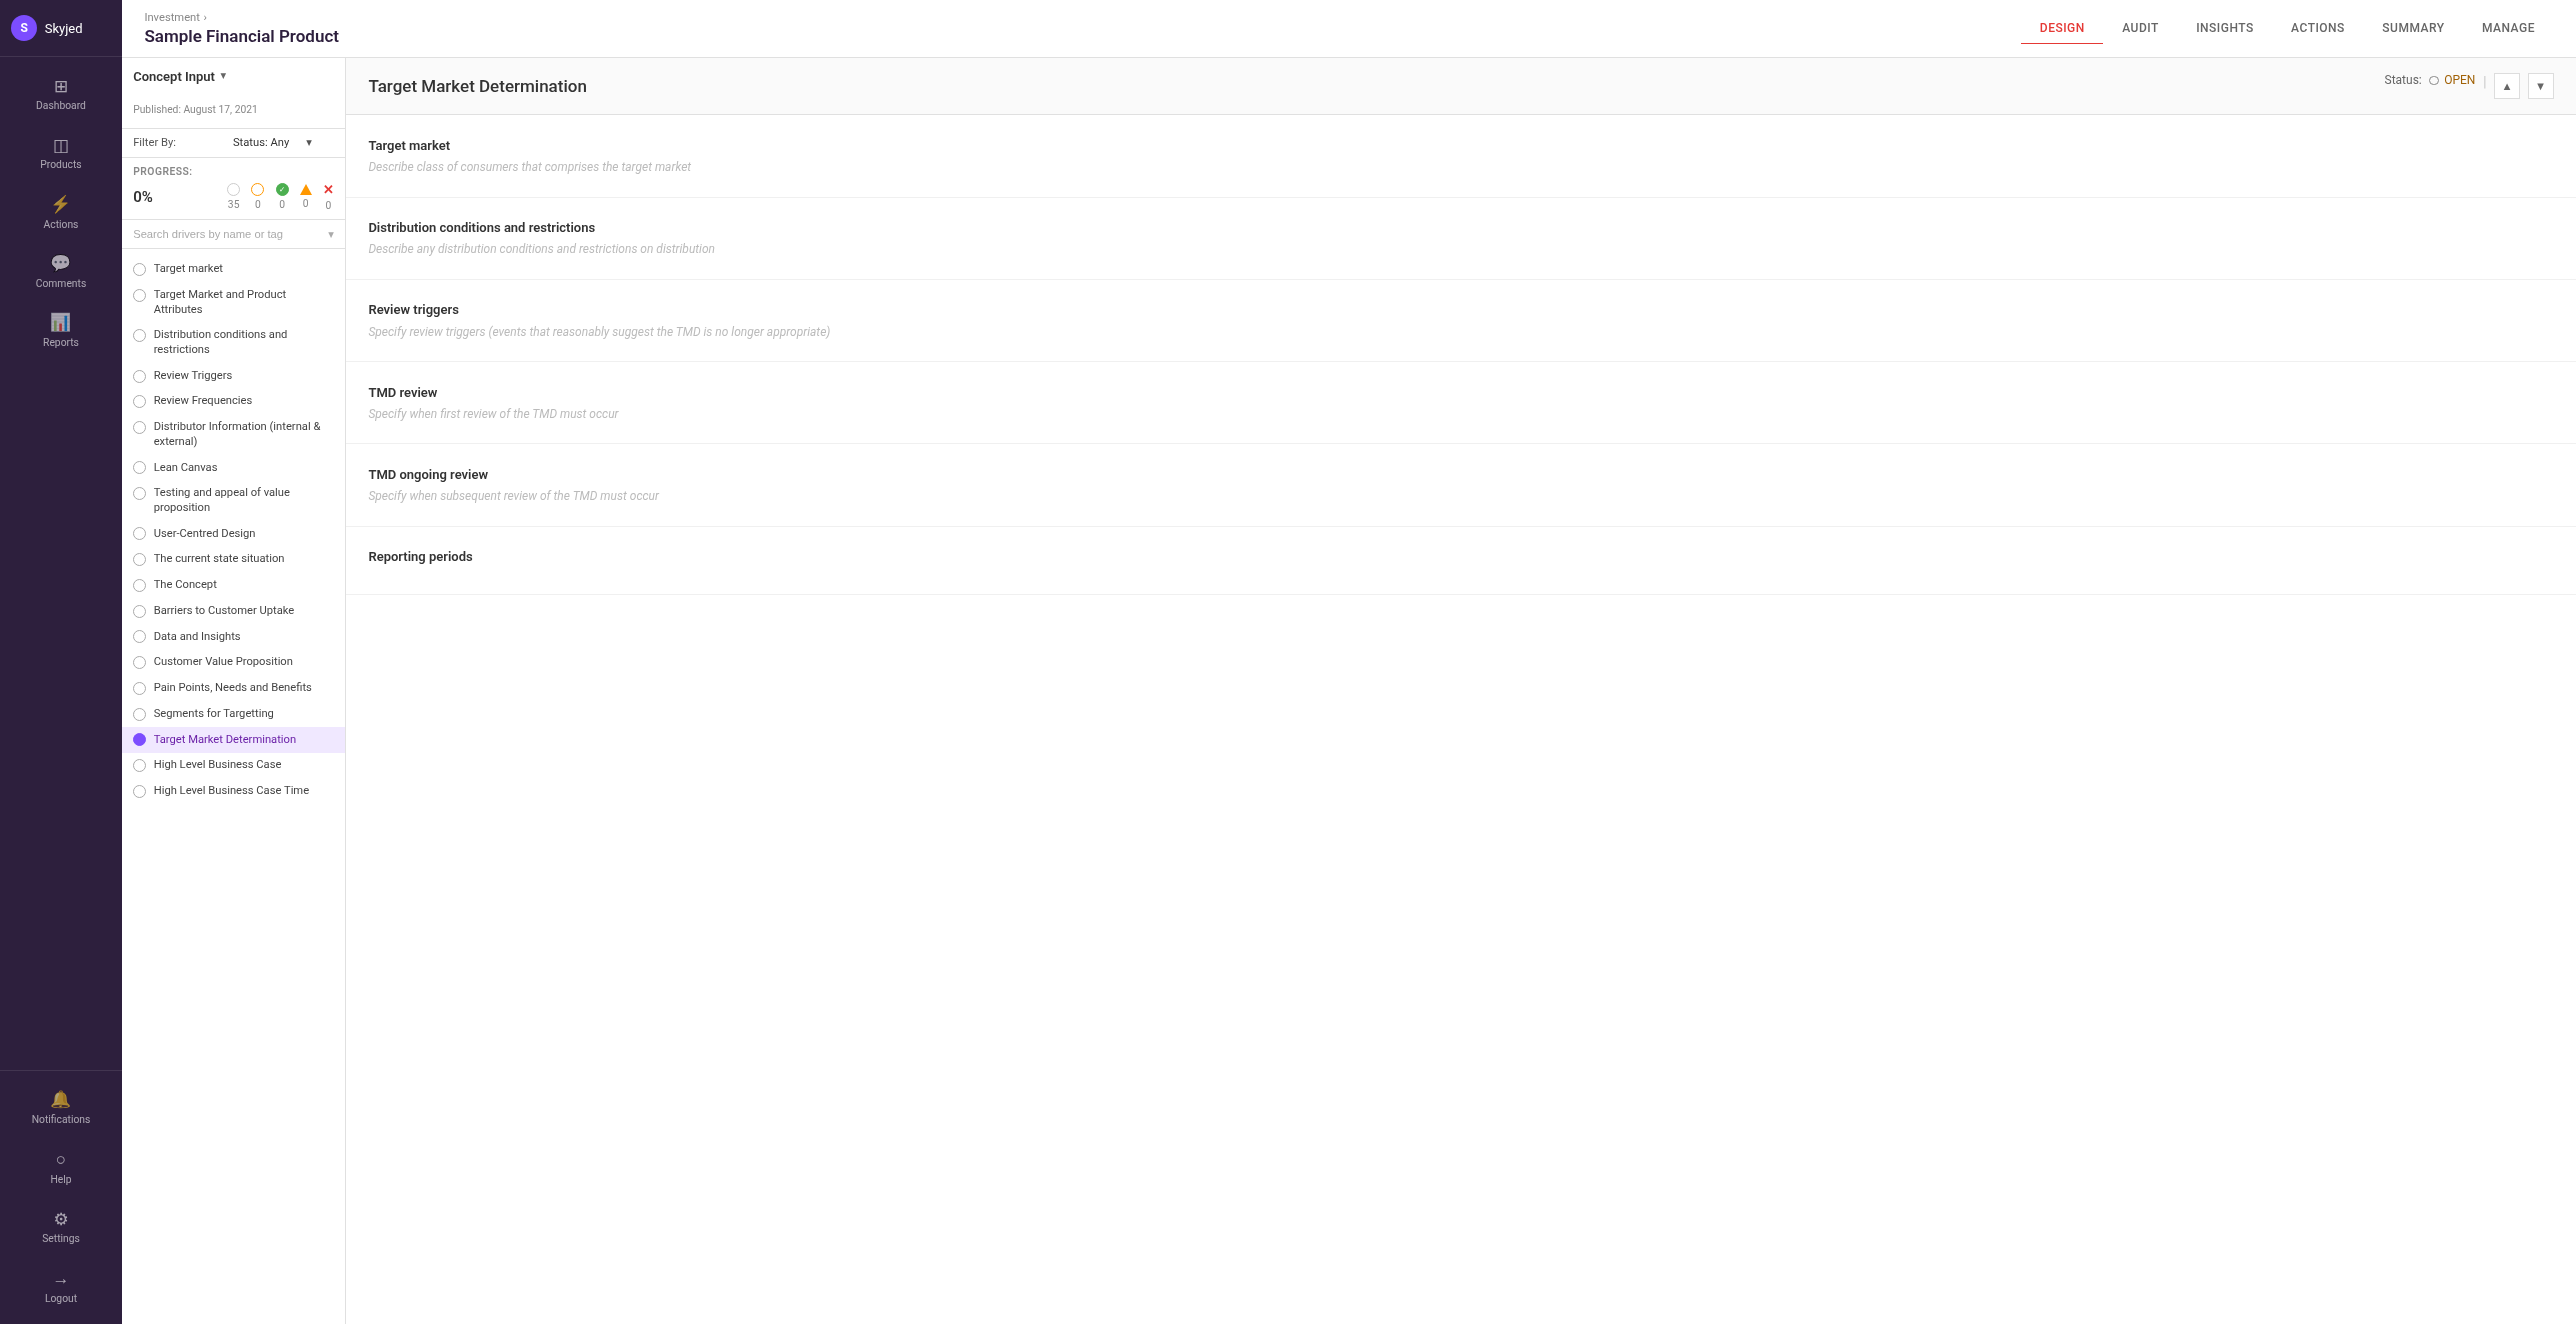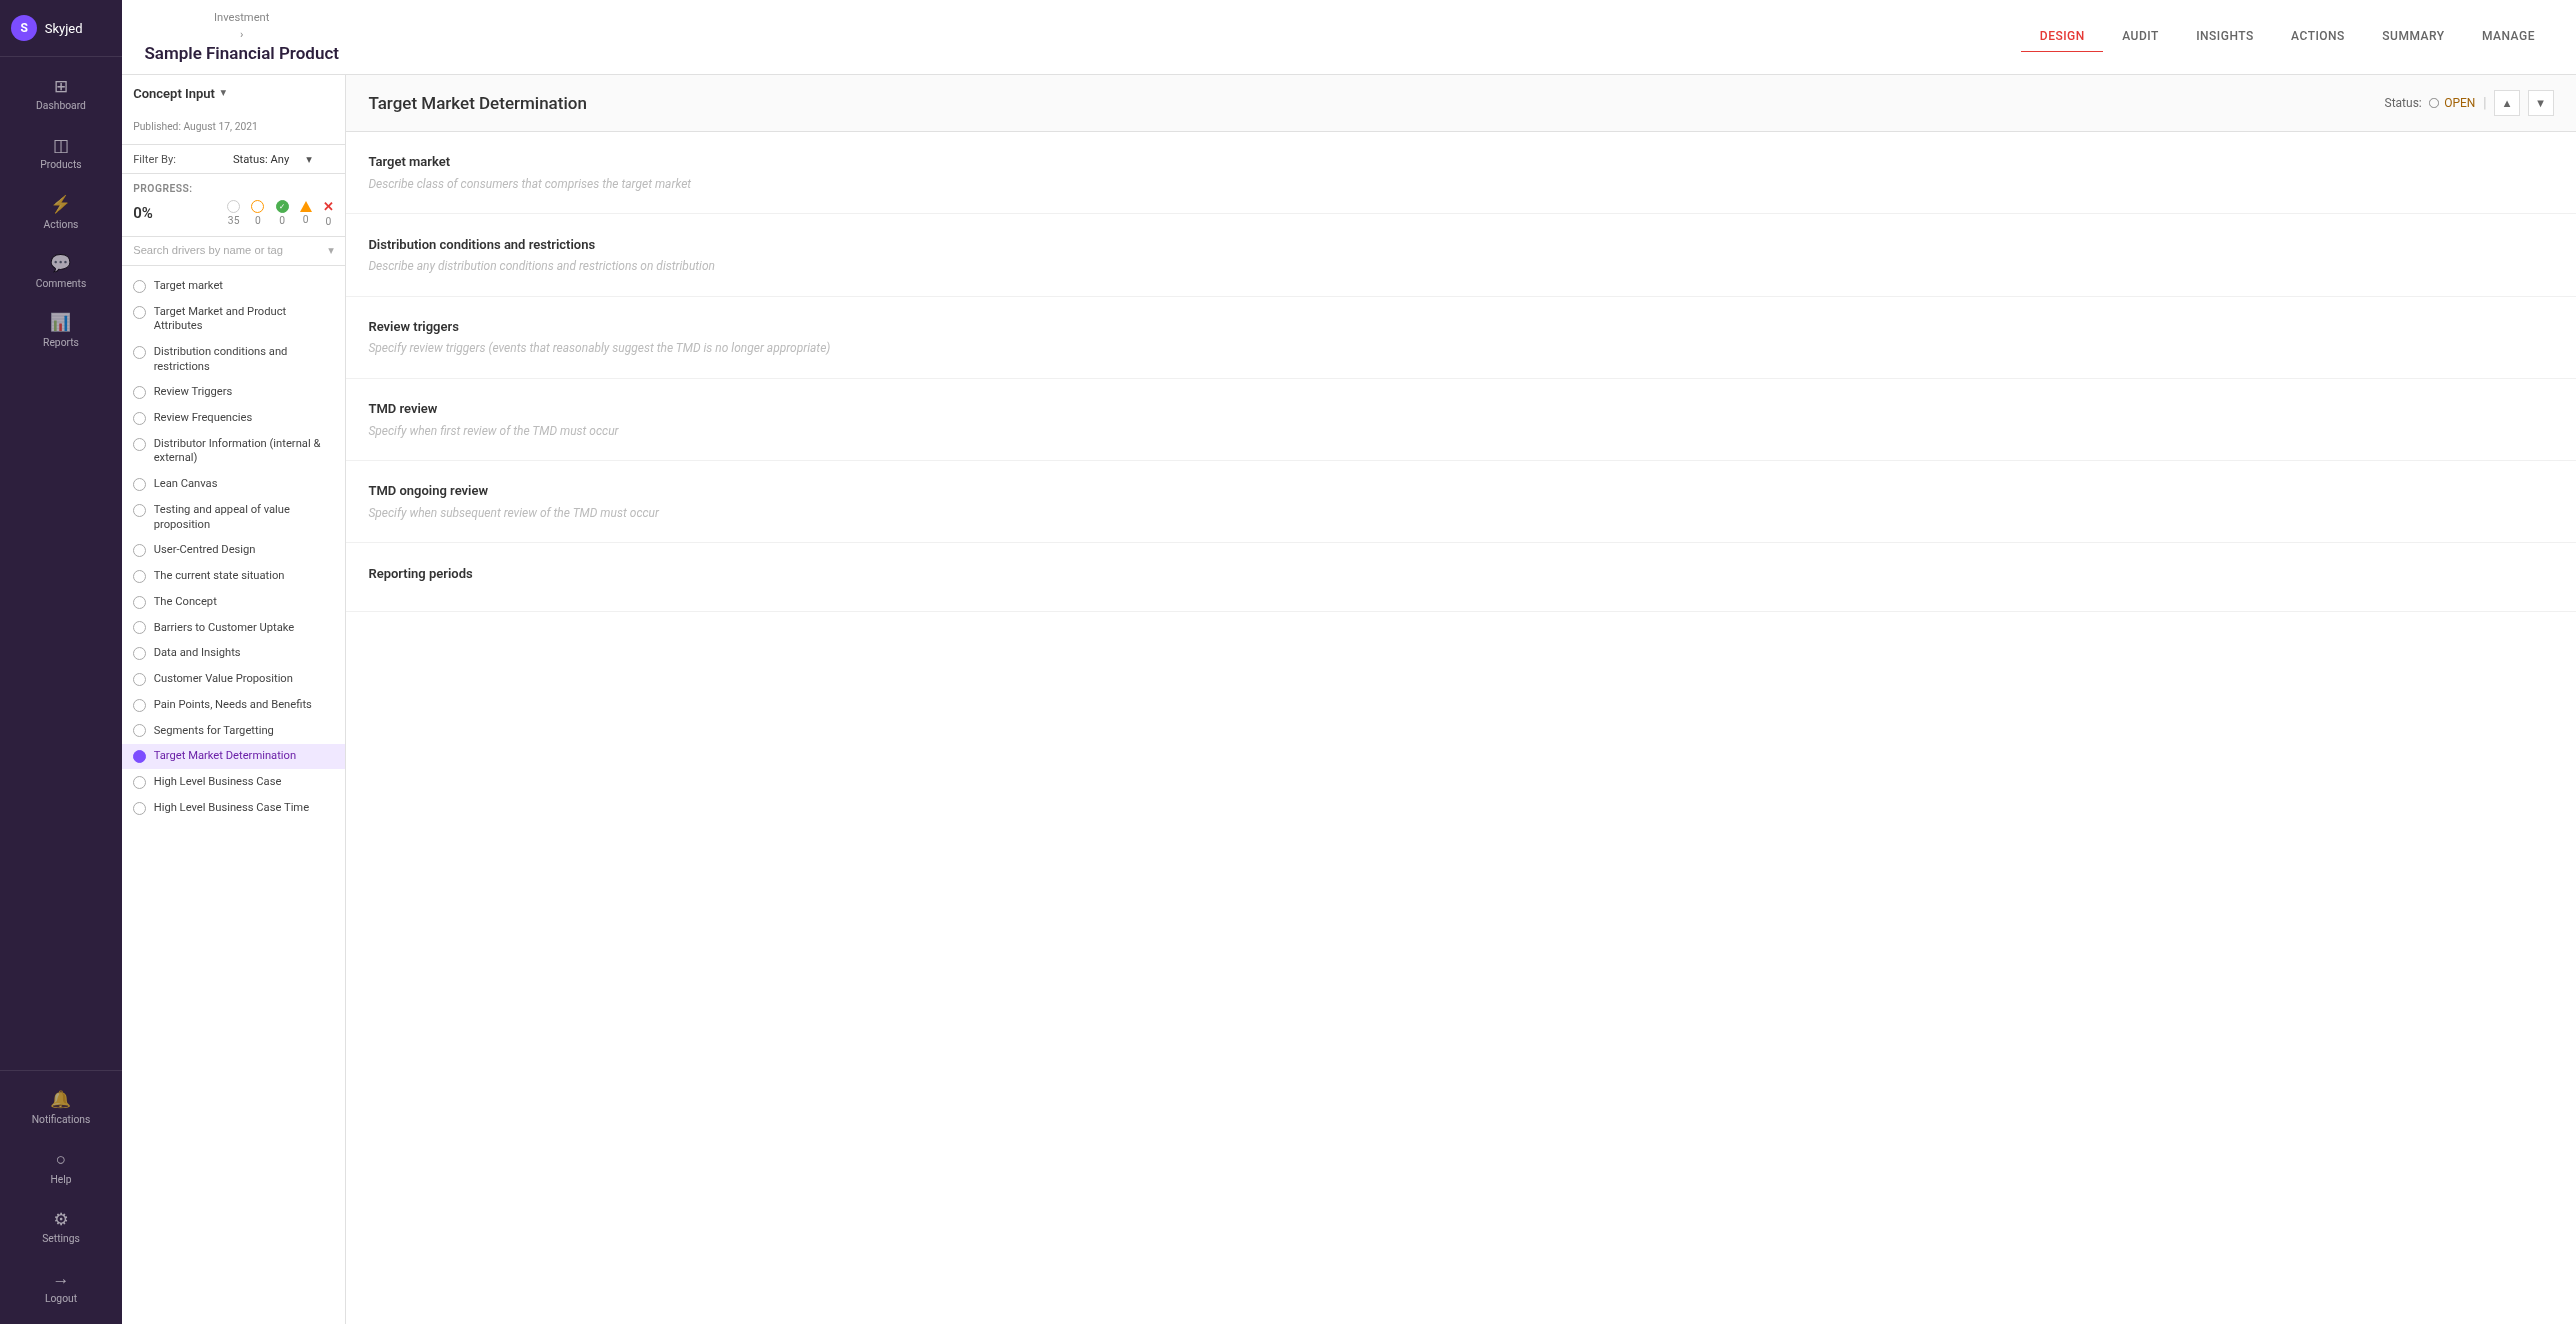--- a/index.html
+++ b/index.html
@@ -70,21 +70,20 @@
       justify-content: space-between;
     }
     .header-left {}
     .breadcrumb {
       font-size: 11.2px;
       color: #888;
       display: flex;
       align-items: center;
       gap: 3.7px;
       margin-bottom: 1.9px;
-      flex-direction: column;
     }
     .page-title { font-size: 17px; font-weight: 600; color: #2d1f3d; }
     .header-tabs { display: flex; gap: 0; }
     .header-tab {
       padding: 7.5px 18.7px;
       font-size: 12px;
       font-weight: 500;
       color: #666;
       cursor: pointer;
       border-bottom: 1.9px solid transparent;
@@ -209,21 +208,21 @@
       padding: 15px 22.4px;
       border-bottom: 0.9px solid #e0e0e0;
       background: #fafafa;
       position: sticky;
       top: 0;
       z-index: 10;
     }
     .section-title { font-size: 17px; font-weight: 500; color: #333; }
     .section-status {
       display: flex;
-      align-items: center;
+      align-items: flex-start;
       gap: 7.5px;
     }
     .status-label { font-size: 12px; color: #666; }
     .status-open {
       display: flex;
       align-items: center;
       gap: 5.6px;
       font-size: 12px;
       color: #a16207;
     }

